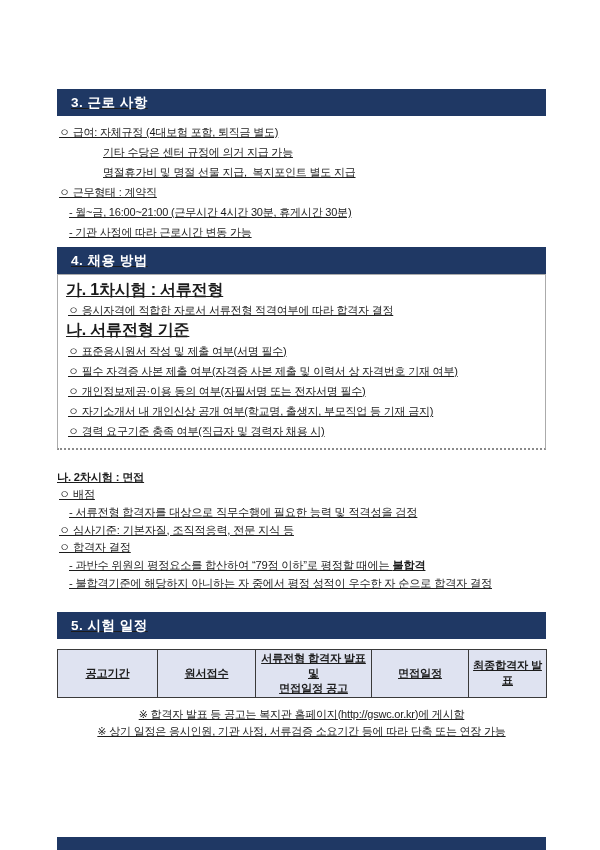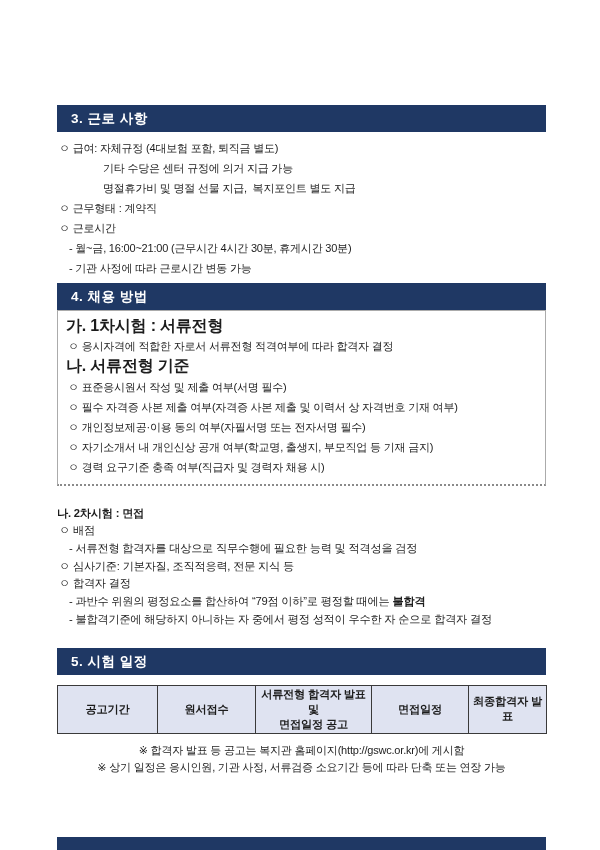--- a/index.html
+++ b/index.html
@@ -1,21 +1,21 @@
 <!DOCTYPE html>
 <html><head>
 <meta charset="utf-8">
 <style>
   html,body{margin:0;padding:0;}
   body{
     width:600px;height:850px;background:#ffffff;
     font-family:"Liberation Sans","DejaVu Sans",sans-serif;
     color:#1c1c1c;position:relative;overflow:hidden;
   }
-  .page{position:absolute;left:57px;top:105px;width:489px;}
+  .page{position:absolute;left:57px;top:89px;width:489px;text-decoration:underline;}
   .sec-bar{
     background:#1f3864;color:#ffffff;font-weight:bold;
     font-size:13.5px;line-height:27px;height:27px;
     padding-left:14px;box-sizing:border-box;letter-spacing:0.5px;
   }
   .line{
     font-size:11px;line-height:20px;white-space:pre-wrap;
     letter-spacing:-0.2px;
   }
   .ind0{padding-left:0;}
@@ -58,21 +58,20 @@
 <div class="page">
 
   <div class="sec-bar">
     <span>3. 근로 사항</span>
   </div>
   <div class="sec3-body">
     <div class="line ind1">ㅇ 급여: 자체규정 (4대보험 포함, 퇴직금 별도)</div>
     <div class="line ind2">기타 수당은 센터 규정에 의거 지급 가능</div>
     <div class="line ind2">명절휴가비 및 명절 선물 지급,  복지포인트 별도 지급</div>
     <div class="line ind1">ㅇ 근무형태 : 계약직</div>
-    <div class="line ind1">ㅇ 근로시간</div>
     <div class="line ind3">- 월~금, 16:00~21:00 (근무시간 4시간 30분, 휴게시간 30분)</div>
     <div class="line ind3">- 기관 사정에 따라 근로시간 변동 가능</div>
   </div>
 
   <div class="sec-bar">
     <span>4. 채용 방법</span>
   </div>
   <div class="sec4-box">
     <div class="line ind0 subhead">가. 1차시험 : 서류전형</div>
     <div class="line ind1">ㅇ 응시자격에 적합한 자로서 서류전형 적격여부에 따라 합격자 결정</div>

